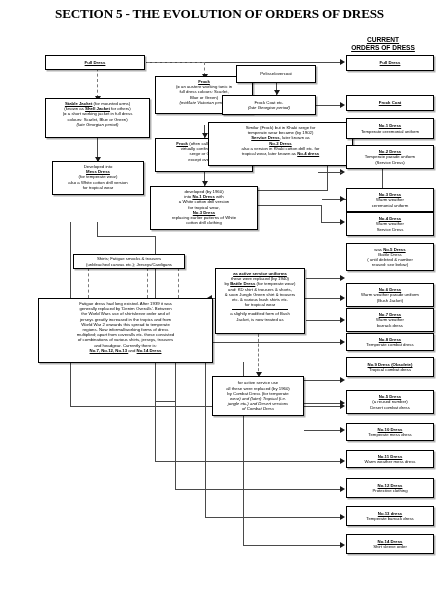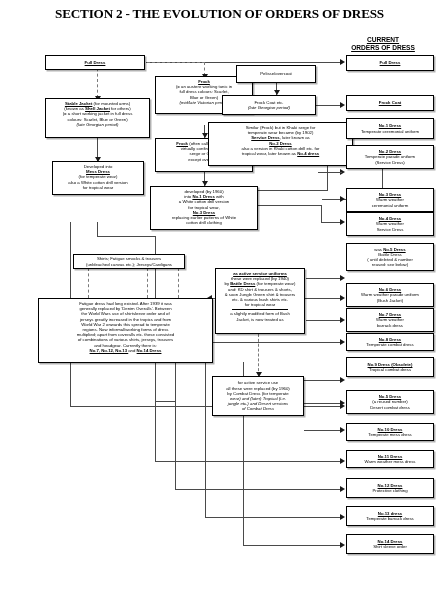--- a/index.html
+++ b/index.html
@@ -67,21 +67,21 @@
     border-left:3px solid transparent;
     border-right:3px solid transparent;
     border-top:5px solid #1a1a1a;
   }
 </style>
 </head>
 <body>
 
 <div id="stage">
 
-  <div class="title">SECTION 2 - THE EVOLUTION OF ORDERS OF DRESS</div>
+  <div class="title">SECTION 5 - THE EVOLUTION OF ORDERS OF DRESS</div>
 
   <div class="hdr" style="left:330px;top:36px;width:106px;">
     <span>CURRENT</span>
     <span>ORDERS OF DRESS</span>
   </div>
 
   <div class="ln lnh" style="left:146px;top:62px;width:196px;"></div>
   <div class="arr" style="left:340px;top:59px;"></div>
 
   <div class="dash-v" style="left:97px;top:63px;height:35px;"></div>

